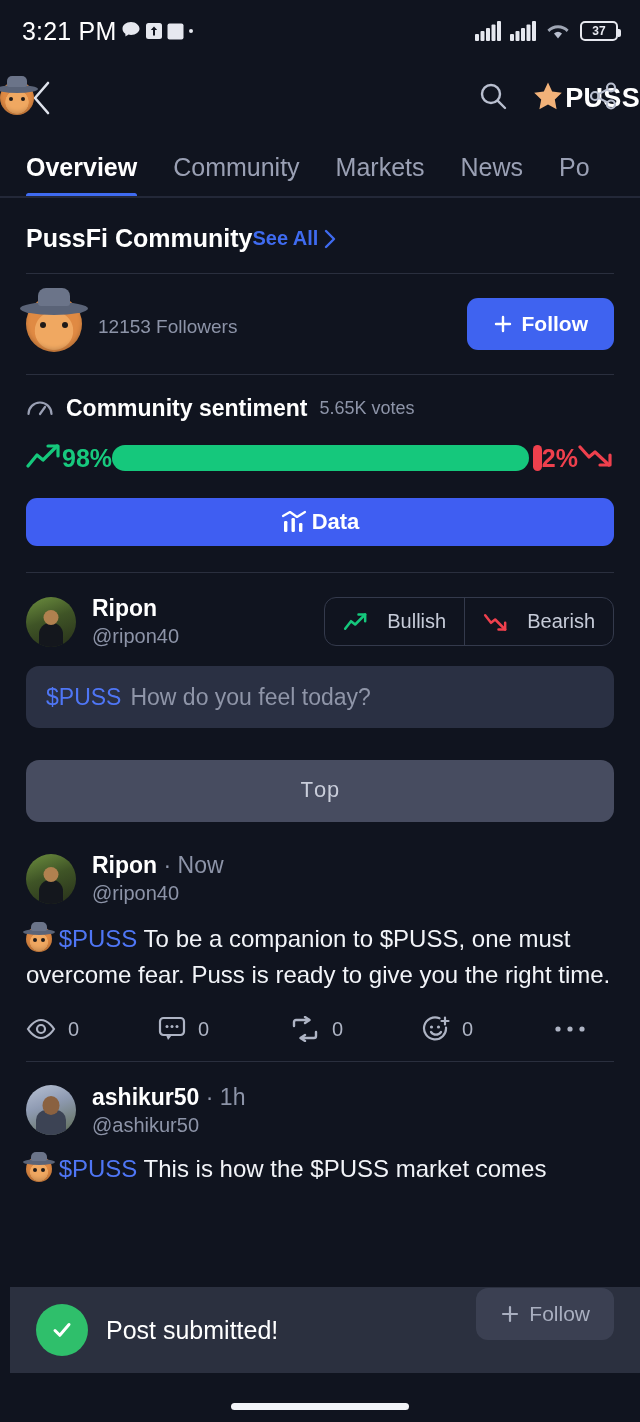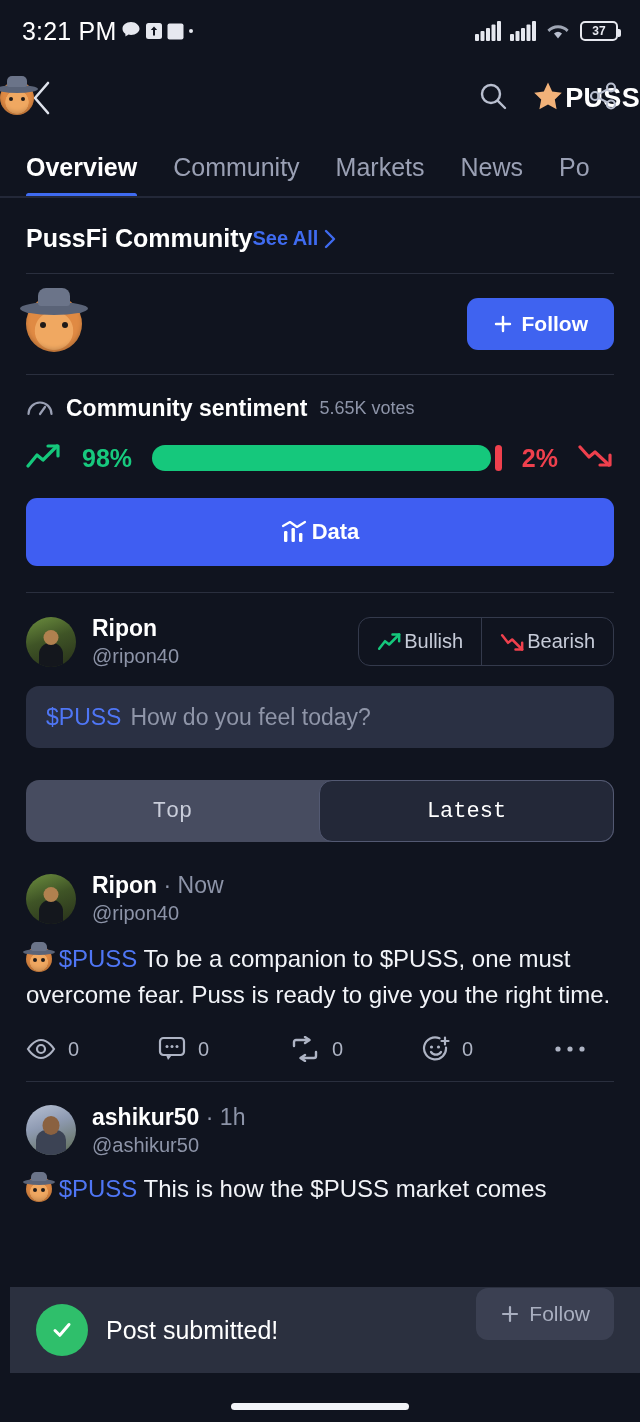--- a/index.html
+++ b/index.html
@@ -116,28 +116,28 @@
     background:#3f63f0; color:#fff; border:none; border-radius:11px;
     font-size:21px; font-weight:700; padding: 14px 26px;
     display:flex; align-items:center; gap:9px; font-family:inherit;
   }
 
   
   .sent-wrap { padding: 20px 26px 0; }
   .sent-head { display:flex; align-items:center; gap:12px; }
   .sent-title { font-size:23px; font-weight:700; }
   .sent-votes { font-size:18px; color:#8d94a8; }
-  .sent-bar-row { display:flex; align-items:center; gap:20px; margin-top:20px; }
+  .sent-bar-row { display:flex; align-items:center; gap:0; margin-top:20px; }
   .pct-bull { color:#17c97e; font-size:25px; font-weight:700; }
   .pct-bear { color:#ef404d; font-size:25px; font-weight:700; }
   .bar { flex:1; display:flex; align-items:center; gap:4px; height:26px; }
   .bar-g { background:#15c87c; height:26px; border-radius:13px; }
   .bar-r { background:#ef404d; height:26px; border-radius:13px; }
   .btn-data {
-    margin: 24px 26px 0; height:68px; background:#3f5ef2; border:none;
+    margin: 24px 26px 0; height:48px; background:#3f5ef2; border:none;
     border-radius:11px; color:#fff; font-size:22px; font-weight:700;
     display:flex; align-items:center; justify-content:center; gap:5px;
     width: calc(100% - 52px); font-family:inherit;
   }
 
   
   .composer-user { display:flex; align-items:center; padding: 22px 26px 0; gap:16px; }
   .avatar { width:50px;height:50px;border-radius:50%;flex:none;overflow:hidden;position:relative; }
   .av-ripon { background: linear-gradient(160deg,#6d8f3f 0%,#3f5426 45%,#27301a 100%); }
   .av-ripon::after {
@@ -157,21 +157,21 @@
     content:""; position:absolute; left:50%; top:22%; transform:translateX(-50%);
     width:17px; height:19px; border-radius:50%; background:#8a6140; z-index:2;
   }
   .cu-meta { flex:1; min-width:0; }
   .cu-name { font-size:23px; font-weight:700; }
   .cu-handle { font-size:20px; color:#8d94a8; margin-top:3px; }
   .bb-group {
     display:flex; border:1px solid #343a4c; border-radius:12px; overflow:hidden;
   }
   .bb-btn {
-    display:flex; align-items:center; gap:1px; padding: 12px 18px;
+    display:flex; align-items:center; gap:18px; padding: 12px 18px;
     font-size:20px; color:#c7ccd9; background:transparent; border:none; font-family:inherit;
   }
   .bb-btn + .bb-btn { border-left:1px solid #343a4c; }
   .composer-box {
     margin: 18px 26px 0; background:#2a3043; border-radius:13px;
     height:62px; display:flex; align-items:center; padding: 0 20px; gap:9px;
   }
   .cb-ticker { color:#4f76f5; font-size:23px; }
   .cb-ph { color:#8f95a8; font-size:23px; }
 
@@ -352,20 +352,21 @@
 <div class="divider"></div>
 
 <div class="profile-row">
   <span class="cat cat-lg">
       <span class="cface">
         <i></i>
         <i></i>
       </span>
     </span>
   <div class="profile-meta">
+    <div class="pfollowers">12153 Followers</div>
   </div>
   <button class="btn-follow">
     <svg width="20" height="20" viewBox="0 0 20 20">
         <path d="M10 3v14M3 10h14" stroke="#fff" stroke-width="2.4" stroke-linecap="round"></path>
       </svg>
     <span>Follow</span>
   </button>
 </div>
 <div class="divider"></div>
 
@@ -436,21 +437,20 @@
     </button>
   </div>
 </div>
 <div class="composer-box">
   <span class="cb-ticker">$PUSS</span>
   <span class="cb-ph">How do you feel today?</span>
 </div>
 
 <div class="seg">
   <button class="seg-item">Top</button>
-  <button class="seg-item active">Latest</button>
 </div>
 
 <div class="feed">
 
   <div class="post">
     <div class="post-head">
       <span class="avatar av-ripon"></span>
       <div class="ph-meta">
         <div class="ph-top">
           <b>Ripon</b><span class="sep"> · </span><span class="time">Now</span>

